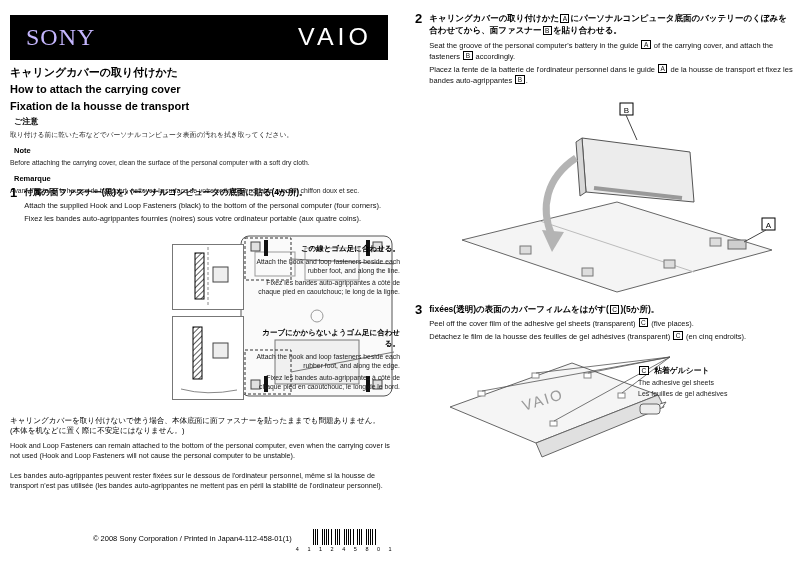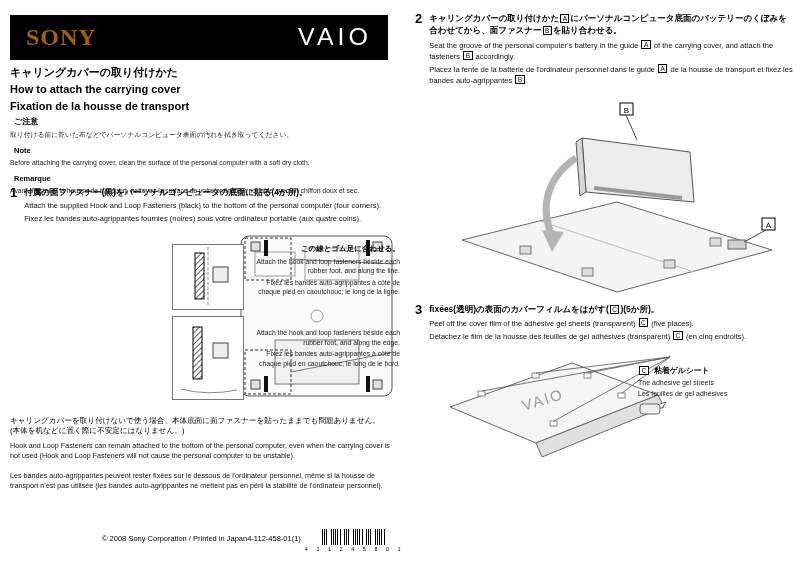--- a/index.html
+++ b/index.html
@@ -4,21 +4,21 @@
 <style>
   html,body{margin:0;padding:0;background:#e8e8e8;}
   .page{position:relative;width:802px;height:567px;background:#ffffff;
         font-family:"Liberation Sans",sans-serif;color:#000;overflow:hidden;
         outline:1px solid #cccccc;}
 
   
   .banner{position:absolute;left:10px;top:15px;width:378px;height:45px;background:#000;
           display:flex;align-items:center;justify-content:space-between;
           padding:0 16px;box-sizing:border-box;}
-  .sony{color:#a16207;font-family:"Liberation Serif",serif;font-weight:bold;
+  .sony{color:#c4b5fd;font-family:"Liberation Serif",serif;font-weight:normal;
         font-size:24px;letter-spacing:1px;}
   .vaio{color:#fff;font-size:25px;letter-spacing:4px;transform:scaleY(.92);
         font-family:"Liberation Sans",sans-serif;}
 
   
   .titles{position:absolute;left:10px;top:66px;width:380px;}
   .title{font-weight:bold;font-size:11px;margin:0 0 3px 0;line-height:1.25;}
 
   
   .notes{position:absolute;left:10px;top:112px;width:382px;}
@@ -47,21 +47,21 @@
   .callout .t-ja{font-size:7.5px;margin-bottom:2px;}
   .callout .t-en,.callout .t-fr{font-size:6.8px;margin-bottom:2px;color:#222;}
 
   
   .para{position:absolute;left:10px;width:380px;line-height:1.35;}
   .para-ja{top:408px;font-size:7.6px;}
   .para-en{top:434px;font-size:7.2px;color:#111;}
   .para-fr{top:464px;font-size:7.2px;color:#111;}
 
   
-  .footer{position:absolute;left:102px;top:529px;display:flex;align-items:flex-start;gap:4px;}
+  .footer{position:absolute;left:93px;top:529px;display:flex;align-items:flex-start;gap:4px;}
   .copyright{font-size:7.5px;padding-top:5px;}
   .barcode-wrap{display:flex;flex-direction:column;align-items:center;}
   .barcode{width:64px;height:16px;
     background:repeating-linear-gradient(90deg,#000 0px,#000 1px,#fff 1px,#fff 2.2px,#000 2.2px,#000 2.8px,#fff 2.8px,#fff 4.4px);}
   .barcode-digits{font-size:5.5px;letter-spacing:3.5px;margin-top:1px;white-space:nowrap;}
 
   
   .step2{left:415px;top:12px;width:380px;}
   .illus2{position:absolute;left:432px;top:100px;width:360px;height:200px;}
   .step3{left:415px;top:303px;width:382px;}
@@ -148,20 +148,21 @@
       </svg>
     </div>
 
     <div class="callout co1">
       <p class="t-ja">この線とゴム足に合わせる。</p>
       <p class="t-en">Attach the hook and loop fasteners beside each rubber foot, and along the line.</p>
       <p class="t-fr">Fixez les bandes auto-agrippantes à côté de chaque pied en caoutchouc; le long de la ligne.</p>
     </div>
 
     <div class="callout co2">
+      <p class="t-ja">カーブにかからないようゴム足に合わせる。</p>
       <p class="t-en">Attach the hook and loop fasteners beside each rubber foot, and along the edge.</p>
       <p class="t-fr">Fixez les bandes auto-agrippantes à côté de chaque pied en caoutchouc, le long de le bord.</p>
     </div>
   </div>
 
   <p class="para para-en">Hook and Loop Fasteners can remain attached to the bottom of the personal computer, even when the carrying cover is not used (Hook and Loop Fasteners will not cause the personal computer to be unstable).</p>
   <p class="para para-ja">キャリングカバーを取り付けないで使う場合、本体底面に面ファスナーを貼ったままでも問題ありません。(本体を机などに置く際に不安定にはなりません。)</p>
   <p class="para para-fr">Les bandes auto-agrippantes peuvent rester fixées sur le dessous de l'ordinateur personnel, même si la housse de transport n'est pas utilisée (les bandes auto-agrippantes  ne mettent pas en péril la stabilité de l'ordinateur personnel).</p>
 
   <div class="footer">

